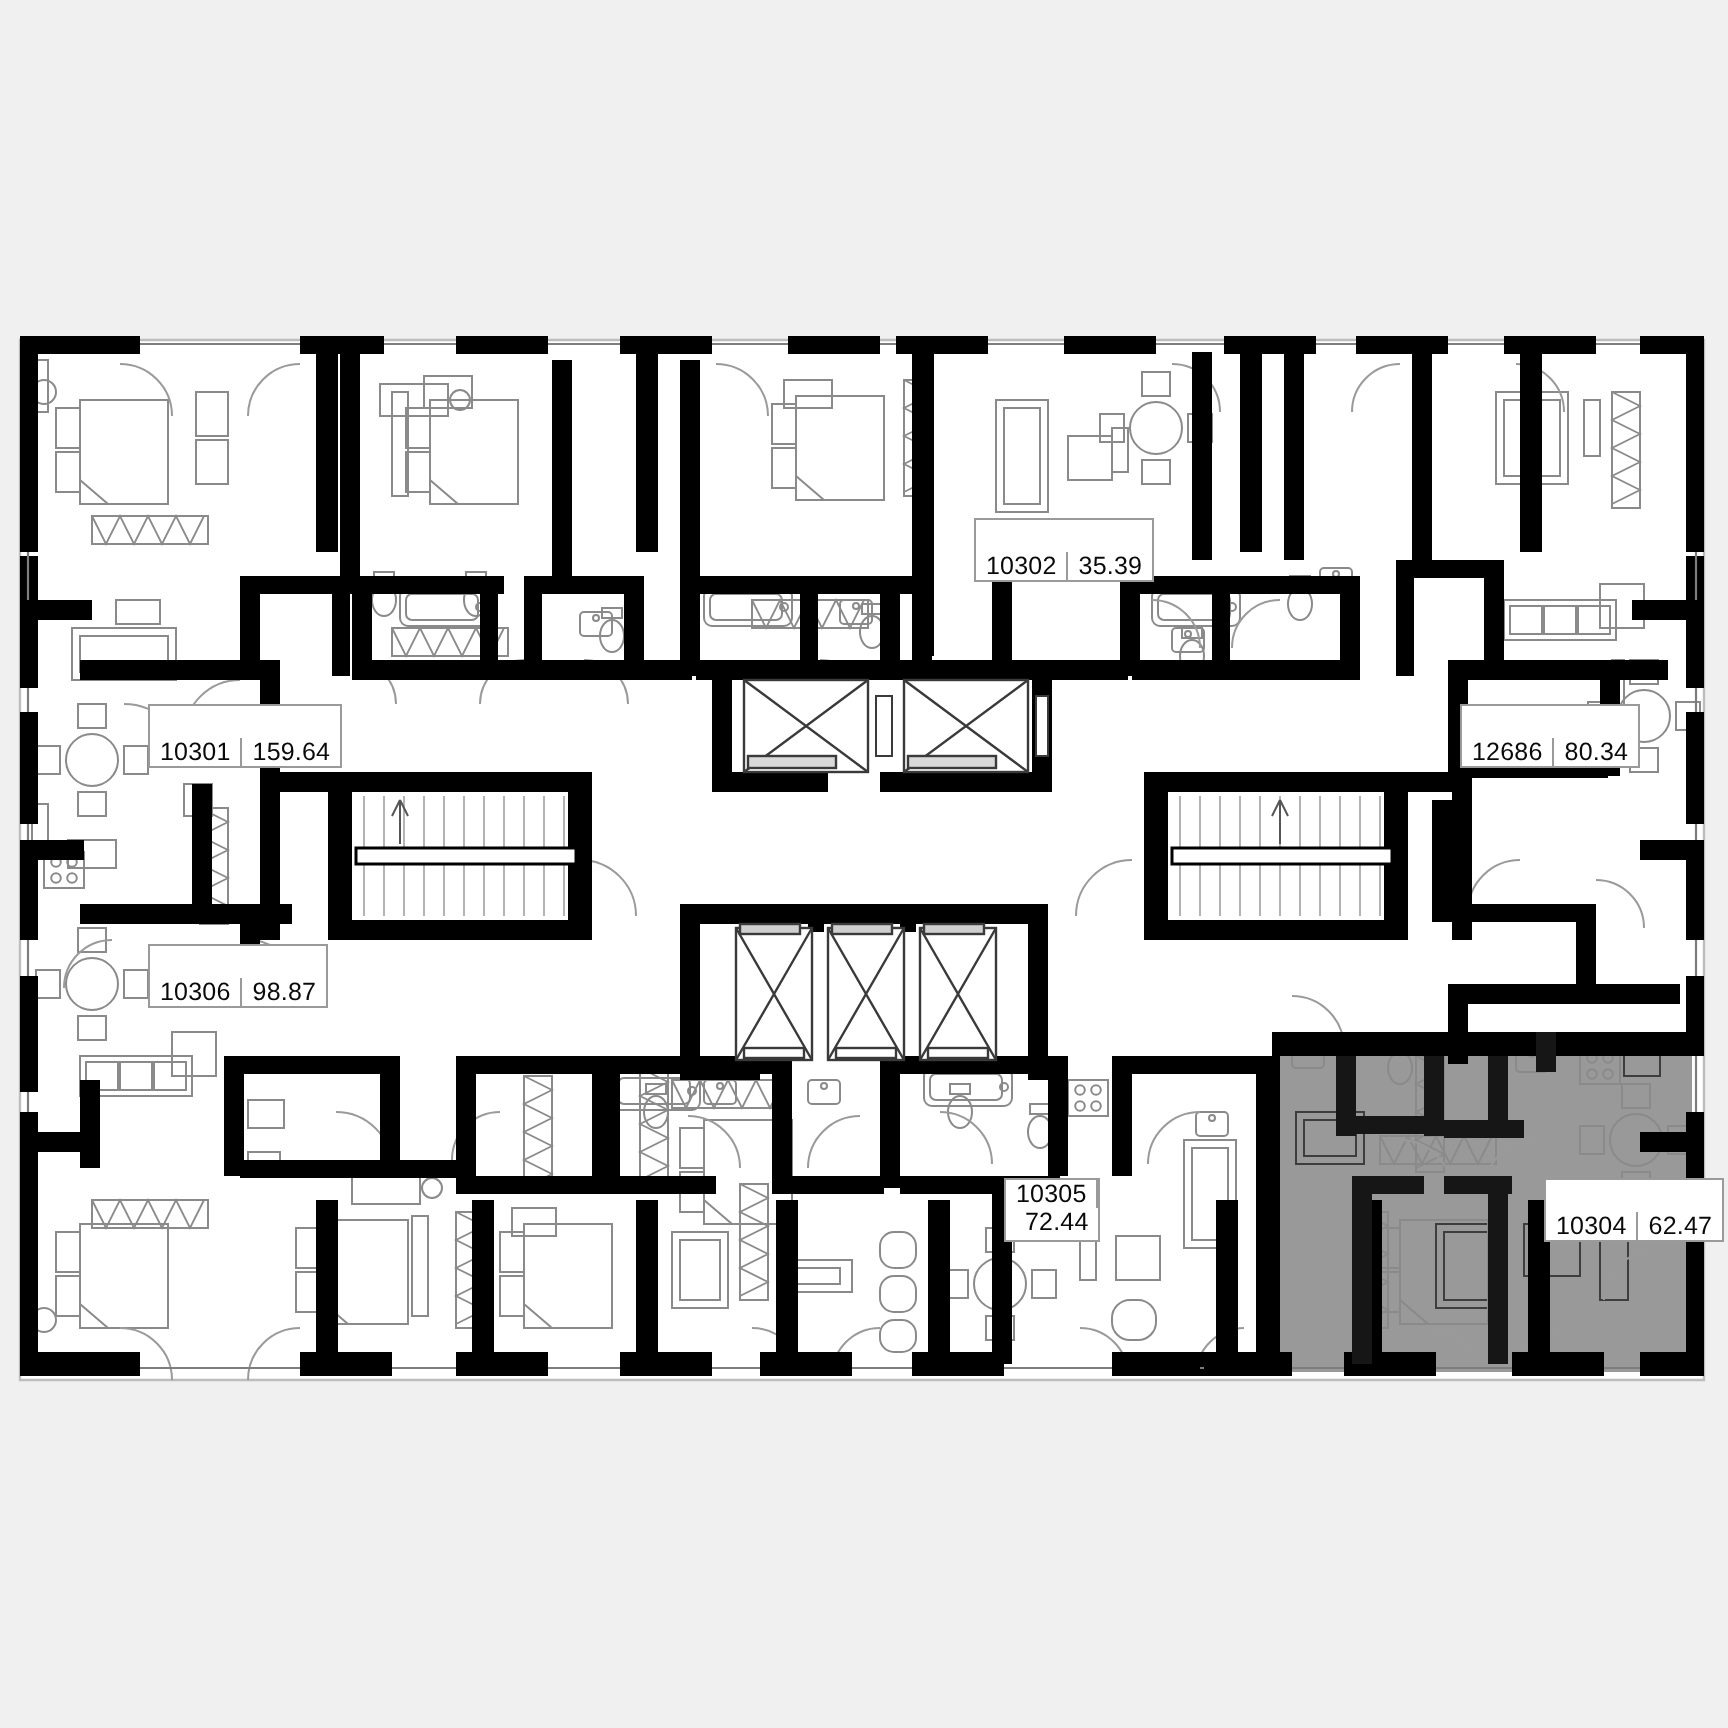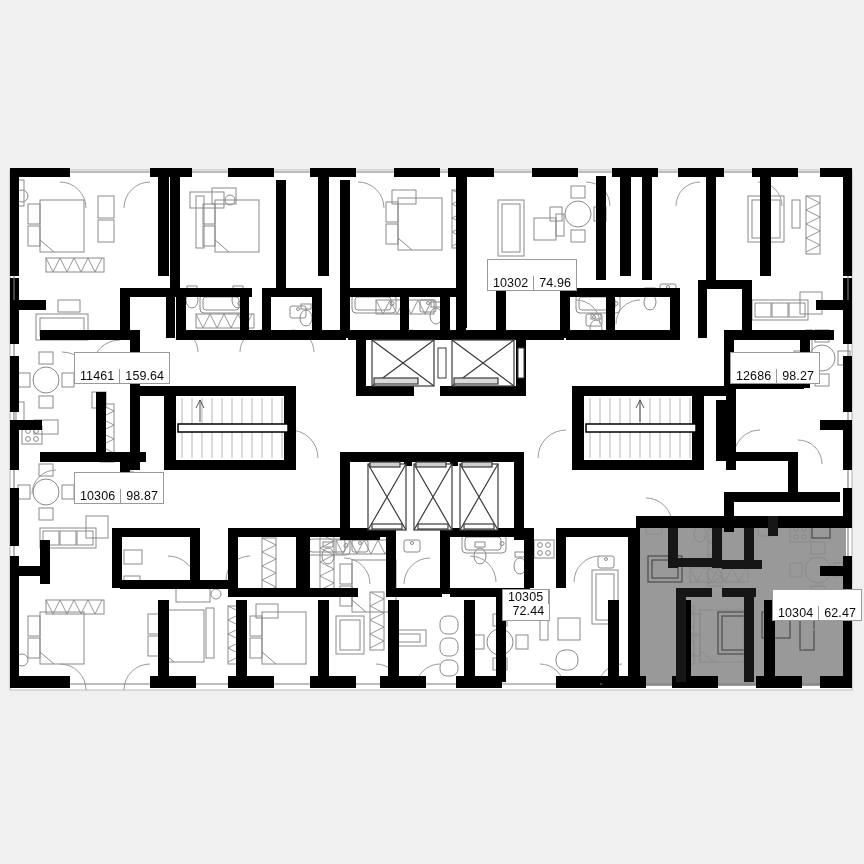--- a/index.html
+++ b/index.html
@@ -518,32 +518,32 @@
                M426 684 L456 684 M502 684 L556 684 M602 684 L600 684 M646 684 L672 684
                M718 684 L756 684 M802 684 L820 684"></path>
       <path d="M14 276 L14 300 M14 344 L14 356 M14 412 L14 420 M14 470 L14 488
                M14 546 L14 556 M14 600 L14 600"></path>
       <path d="M848 276 L848 300 M848 344 L848 356 M848 412 L848 420 M848 470 L848 488
                M848 528 L848 556 M848 600 L848 600"></path>
     </g>
   </svg>
 
   <div class="unit-label" style="left:74px;top:352px;">
-    <span class="uid">11461</span>
+    <span class="uid">10301</span>
     <span class="uarea">159.64</span>
   </div>
 
   <div class="unit-label" style="left:487px;top:259px;">
     <span class="uid">10302</span>
-    <span class="uarea">74.96</span>
+    <span class="uarea">35.39</span>
   </div>
 
   <div class="unit-label" style="left:730px;top:352px;">
     <span class="uid">12686</span>
-    <span class="uarea">98.27</span>
+    <span class="uarea">80.34</span>
   </div>
 
   <div class="unit-label" style="left:772px;top:589px;">
     <span class="uid">10304</span>
     <span class="uarea">62.47</span>
   </div>
 
   <div class="unit-label" style="left:502px;top:589px;flex-direction:column;">
     <span class="uid">10305</span>
     <span class="uarea">72.44</span>

